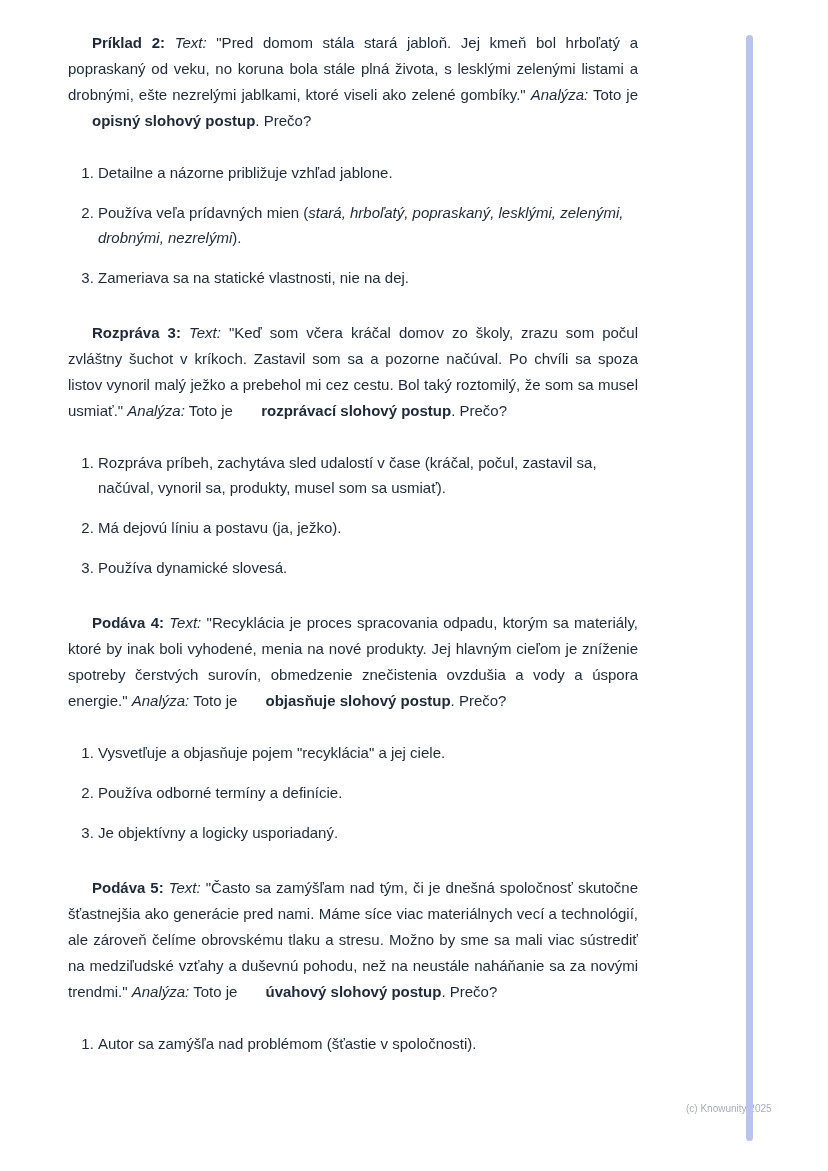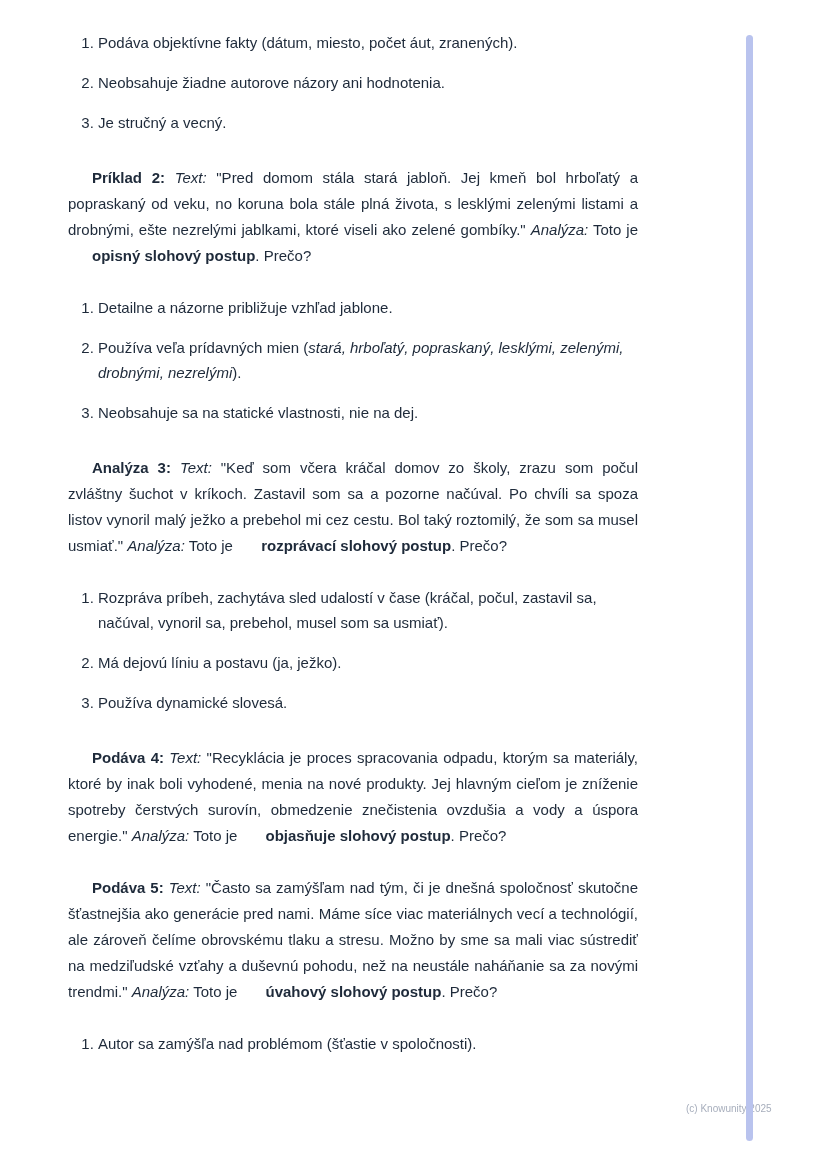--- a/index.html
+++ b/index.html
@@ -47,62 +47,62 @@
     font-size:10px;
     color:#a7aebc;
     white-space:nowrap;
   }
 </style>
 </head>
 <body>
 
 <div class="content">
 
-  <ol class="points">
-    <li><span>Podáva objektívne fakty (dátum, miesto, počet áut, zranených).</span></li>
-    <li><span>Neobsahuje žiadne autorove názory ani hodnotenia.</span></li>
-    <li><span>Je stručný a vecný.</span></li>
-  </ol>
 
   <p class="para">
     <strong>Príklad 2:</strong>
     <em>Text:</em>
     <span>"Pred domom stála stará jabloň. Jej kmeň bol hrboľatý a popraskaný od veku, no koruna bola stále plná života, s lesklými zelenými listami a drobnými, ešte nezrelými jablkami, ktoré viseli ako zelené gombíky."</span>
     <em>Analýza:</em>
     <span>Toto je</span>
     <strong>opisný slohový postup</strong><span>. Prečo?</span>
   </p>
   <ol class="points">
     <li><span>Detailne a názorne približuje vzhľad jablone.</span></li>
     <li><span>Používa veľa prídavných mien (</span><em>stará, hrboľatý, popraskaný, lesklými, zelenými, drobnými, nezrelými</em><span>).</span></li>
-    <li><span>Neobsahuje sa na statické vlastnosti, nie na dej.</span></li>
+    <li><span>Zameriava sa na statické vlastnosti, nie na dej.</span></li>
   </ol>
 
   <p class="para">
-    <strong>Analýza 3:</strong>
+    <strong>Rozpráva 3:</strong>
     <em>Text:</em>
     <span>"Keď som včera kráčal domov zo školy, zrazu som počul zvláštny šuchot v kríkoch. Zastavil som sa a pozorne načúval. Po chvíli sa spoza listov vynoril malý ježko a prebehol mi cez cestu. Bol taký roztomilý, že som sa musel usmiať."</span>
     <em>Analýza:</em>
     <span>Toto je</span>
     <strong>rozprávací slohový postup</strong><span>. Prečo?</span>
   </p>
   <ol class="points">
-    <li><span>Rozpráva príbeh, zachytáva sled udalostí v čase (kráčal, počul, zastavil sa, načúval, vynoril sa, prebehol, musel som sa usmiať).</span></li>
+    <li><span>Rozpráva príbeh, zachytáva sled udalostí v čase (kráčal, počul, zastavil sa, načúval, vynoril sa, produkty, musel som sa usmiať).</span></li>
     <li><span>Má dejovú líniu a postavu (ja, ježko).</span></li>
     <li><span>Používa dynamické slovesá.</span></li>
   </ol>
 
   <p class="para">
     <strong>Podáva 4:</strong>
     <em>Text:</em>
     <span>"Recyklácia je proces spracovania odpadu, ktorým sa materiály, ktoré by inak boli vyhodené, menia na nové produkty. Jej hlavným cieľom je zníženie spotreby čerstvých surovín, obmedzenie znečistenia ovzdušia a vody a úspora energie."</span>
     <em>Analýza:</em>
     <span>Toto je</span>
     <strong>objasňuje slohový postup</strong><span>. Prečo?</span>
   </p>
+  <ol class="points">
+    <li><span>Vysvetľuje a objasňuje pojem "recyklácia" a jej ciele.</span></li>
+    <li><span>Používa odborné termíny a definície.</span></li>
+    <li><span>Je objektívny a logicky usporiadaný.</span></li>
+  </ol>
 
   <p class="para">
     <strong>Podáva 5:</strong>
     <em>Text:</em>
     <span>"Často sa zamýšľam nad tým, či je dnešná spoločnosť skutočne šťastnejšia ako generácie pred nami. Máme síce viac materiálnych vecí a technológií, ale zároveň čelíme obrovskému tlaku a stresu. Možno by sme sa mali viac sústrediť na medziľudské vzťahy a duševnú pohodu, než na neustále naháňanie sa za novými trendmi."</span>
     <em>Analýza:</em>
     <span>Toto je</span>
     <strong>úvahový slohový postup</strong><span>. Prečo?</span>
   </p>
   <ol class="points">

